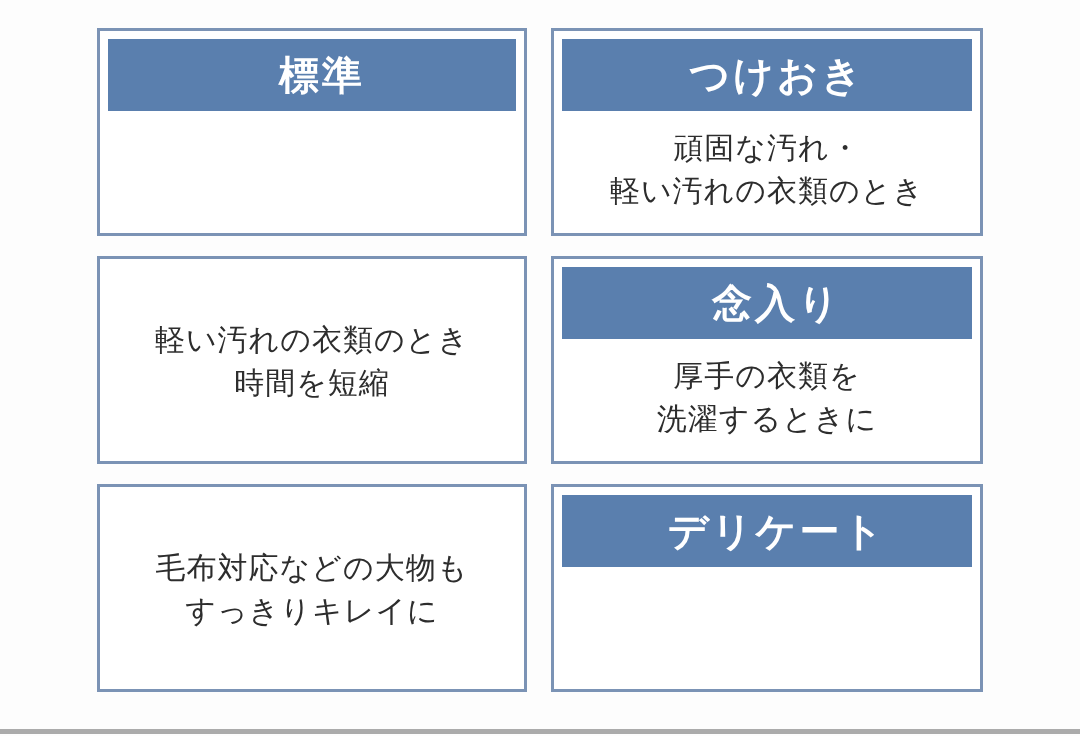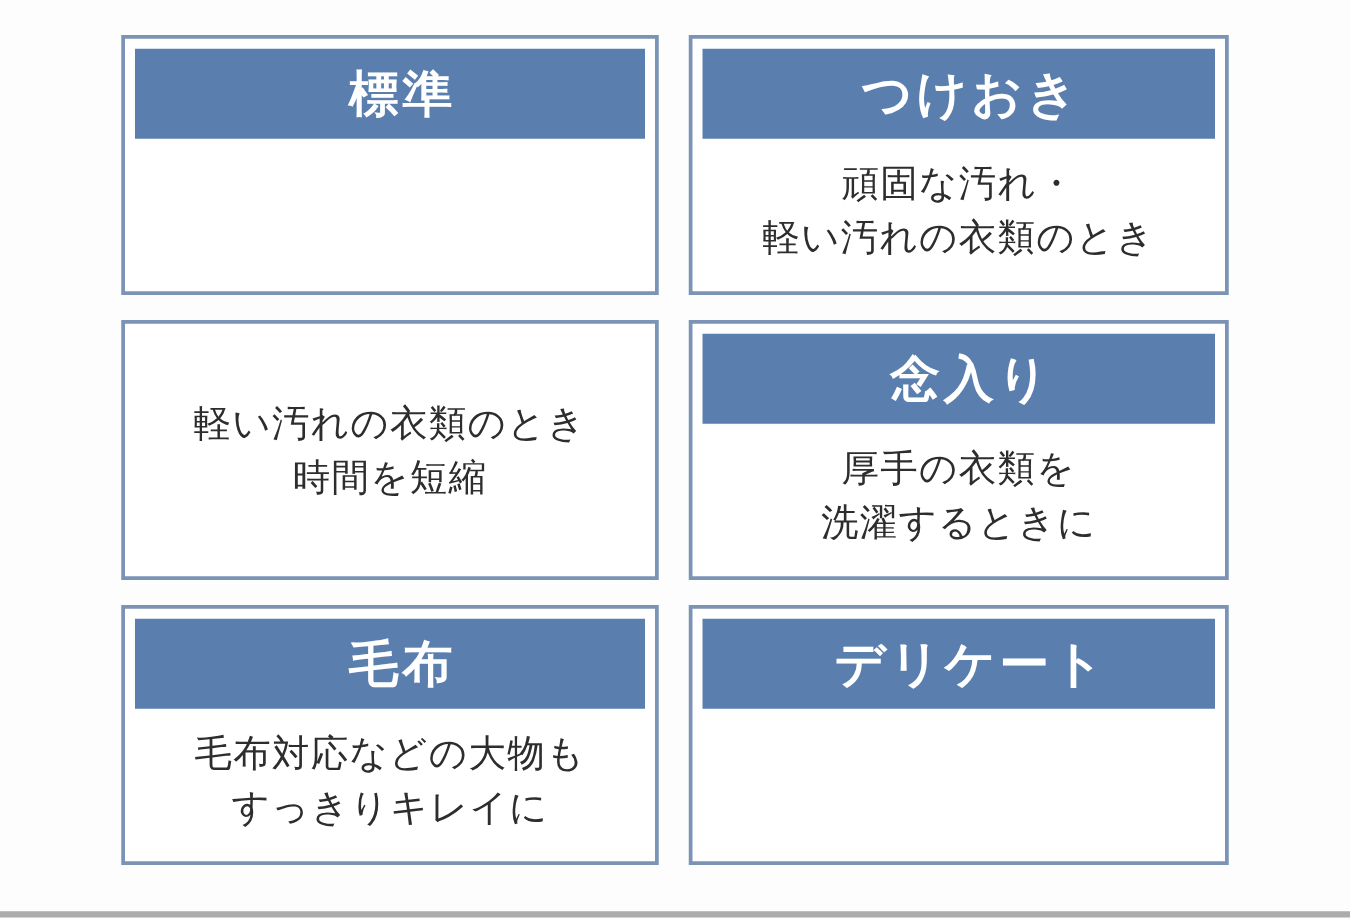--- a/index.html
+++ b/index.html
@@ -104,23 +104,20 @@
 
     <div class="card">
       <div class="card-header">
         <span>念入り</span>
       </div>
       <div class="card-body">厚手の衣類を
 洗濯するときに</div>
     </div>
 
     <div class="card">
-      <div class="card-header">
-        <span>毛布</span>
-      </div>
       <div class="card-body">毛布対応などの大物も
 すっきりキレイに</div>
     </div>
 
     <div class="card">
       <div class="card-header">
         <span>デリケート</span>
       </div>
     </div>
 

